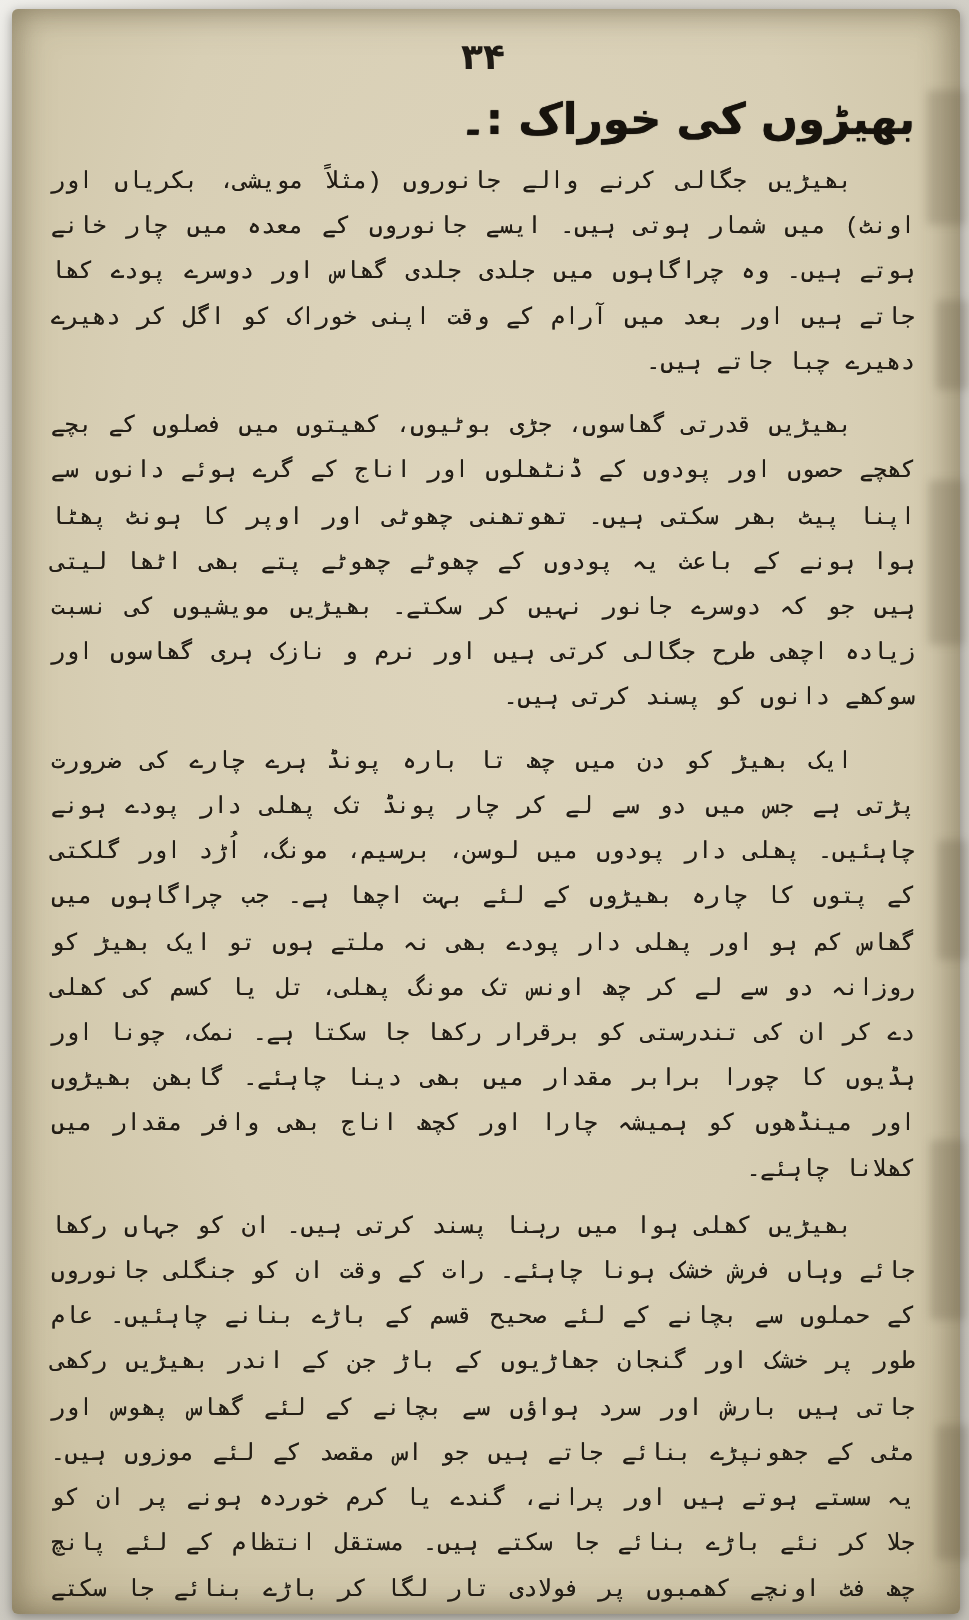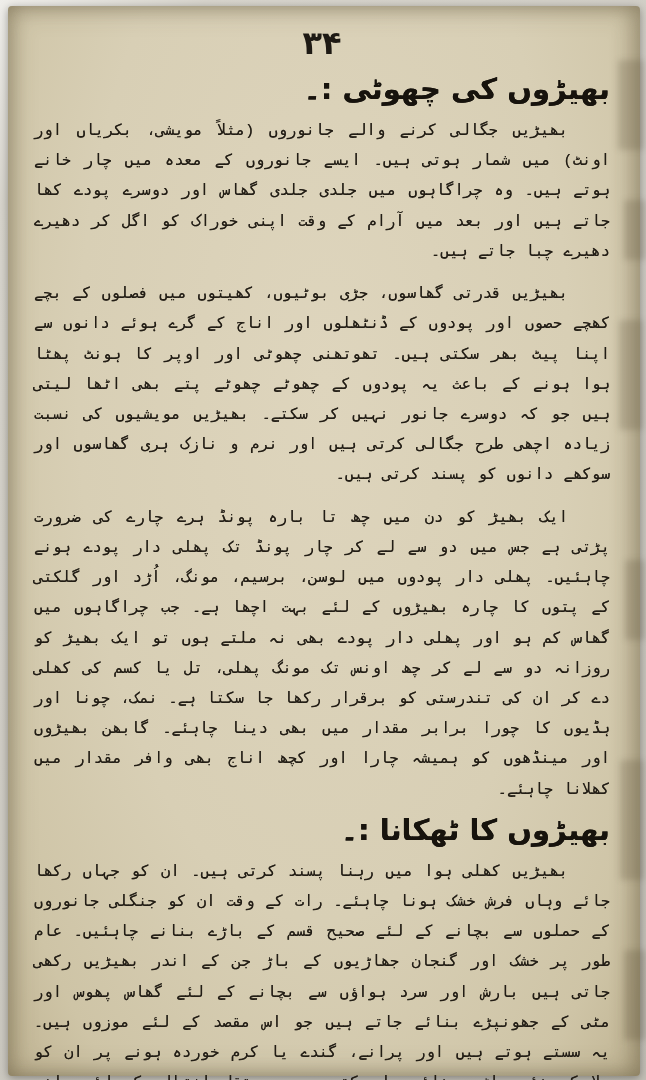--- a/index.html
+++ b/index.html
@@ -40,21 +40,21 @@
   }
   .b1{top:60px;right:2px;width:26px;height:90px;}
   .b2{top:200px;right:0;width:22px;height:60px;}
   .b3{top:320px;right:3px;width:24px;height:110px;}
   .b4{top:560px;right:1px;width:20px;height:80px;}
   .b5{top:760px;right:2px;width:24px;height:120px;}
   .b6{top:950px;right:0;width:22px;height:90px;}
 
   .page-number{
     text-align:center;
-    font-size:32px;
+    font-size:24px;
     font-weight:bold;
     letter-spacing:2px;
     margin:0 0 10px 0;
     color:#1e1a14;
   }
   .section-heading{
     font-size:29px;
     font-weight:bold;
     margin:6px 0 10px 0;
     text-align:right;
@@ -77,29 +77,28 @@
   .body-text.no-gap{margin-bottom:8px;}
 </style>
 </head>
 <body>
 
 <div class="scan-frame">
   <div class="page">
 
     <div class="page-number">۳۴</div>
 
-    <h1 class="section-heading">بھیڑوں کی چھوٹی :۔</h1>
+    <h1 class="section-heading">بھیڑوں کی خوراک :۔</h1>
 
     <p class="body-text">بھیڑیں جگالی کرنے والے جانوروں (مثلاً مویشی، بکریاں اور اونٹ) میں شمار ہوتی ہیں۔ ایسے جانوروں کے معدہ میں چار خانے ہوتے ہیں۔ وہ چراگاہوں میں جلدی جلدی گھاس اور دوسرے پودے کھا جاتے ہیں اور بعد میں آرام کے وقت اپنی خوراک کو اگل کر دھیرے دھیرے چبا جاتے ہیں۔</p>
 
     <p class="body-text">بھیڑیں قدرتی گھاسوں، جڑی بوٹیوں، کھیتوں میں فصلوں کے بچے کھچے حصوں اور پودوں کے ڈنٹھلوں اور اناج کے گرے ہوئے دانوں سے اپنا پیٹ بھر سکتی ہیں۔ تھوتھنی چھوٹی اور اوپر کا ہونٹ پھٹا ہوا ہونے کے باعث یہ پودوں کے چھوٹے چھوٹے پتے بھی اٹھا لیتی ہیں جو کہ دوسرے جانور نہیں کر سکتے۔ بھیڑیں مویشیوں کی نسبت زیادہ اچھی طرح جگالی کرتی ہیں اور نرم و نازک ہری گھاسوں اور سوکھے دانوں کو پسند کرتی ہیں۔</p>
 
     <p class="body-text no-gap">ایک بھیڑ کو دن میں چھ تا بارہ پونڈ ہرے چارے کی ضرورت پڑتی ہے جس میں دو سے لے کر چار پونڈ تک پھلی دار پودے ہونے چاہئیں۔ پھلی دار پودوں میں لوسن، برسیم، مونگ، اُڑد اور گلکتی کے پتوں کا چارہ بھیڑوں کے لئے بہت اچھا ہے۔ جب چراگاہوں میں گھاس کم ہو اور پھلی دار پودے بھی نہ ملتے ہوں تو ایک بھیڑ کو روزانہ دو سے لے کر چھ اونس تک مونگ پھلی، تل یا کسم کی کھلی دے کر ان کی تندرستی کو برقرار رکھا جا سکتا ہے۔ نمک، چونا اور ہڈیوں کا چورا برابر مقدار میں بھی دینا چاہئے۔ گابھن بھیڑوں اور مینڈھوں کو ہمیشہ چارا اور کچھ اناج بھی وافر مقدار میں کھلانا چاہئے۔</p>
 
-    <h1 class="section-heading">بھیڑوں کا ٹھکانا :۔</h1>
 
     <p class="body-text">بھیڑیں کھلی ہوا میں رہنا پسند کرتی ہیں۔ ان کو جہاں رکھا جائے وہاں فرش خشک ہونا چاہئے۔ رات کے وقت ان کو جنگلی جانوروں کے حملوں سے بچانے کے لئے صحیح قسم کے باڑے بنانے چاہئیں۔ عام طور پر خشک اور گنجان جھاڑیوں کے باڑ جن کے اندر بھیڑیں رکھی جاتی ہیں بارش اور سرد ہواؤں سے بچانے کے لئے گھاس پھوس اور مٹی کے جھونپڑے بنائے جاتے ہیں جو اس مقصد کے لئے موزوں ہیں۔ یہ سستے ہوتے ہیں اور پرانے، گندے یا کرم خوردہ ہونے پر ان کو جلا کر نئے باڑے بنائے جا سکتے ہیں۔ مستقل انتظام کے لئے پانچ چھ فٹ اونچے کھمبوں پر فولادی تار لگا کر باڑے بنائے جا سکتے ہیں اور جھونپڑے بھی اینٹوں سے تعمیر کئے جا سکتے ہیں۔ فرش بنانے کے لئے اینٹوں کی روڑی کی چار انچ موٹی تہہ جما کر درزوں کو اوپر سے ریتلی مٹی سے بھر دینا چاہئے۔ اوپر کی گندی مٹی وقتاً فوقتاً ہٹا کر اس کی جگہ تازہ مٹی کی تہہ جمائی جا سکتی ہے۔ بجری اور سیمنٹ یا پتھر کا بنا ہوا فرش سردیوں میں ٹھنڈا اور گرمیوں میں گرم رہتا ہے۔ ایسا فرش بھیڑوں کے لئے آرام دہ نہیں ہوتا۔ اس سے اون خراب ہو جاتی ہے نیز اس پر</p>
 
   </div>
 
   <div class="bleed b1"></div>
   <div class="bleed b2"></div>
   <div class="bleed b3"></div>
   <div class="bleed b4"></div>
   <div class="bleed b5"></div>

